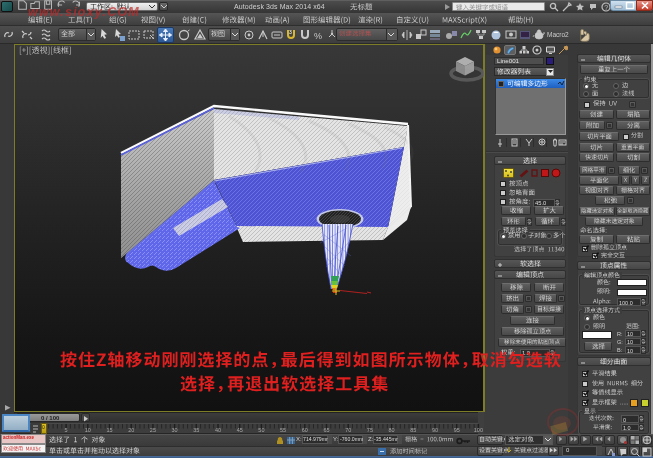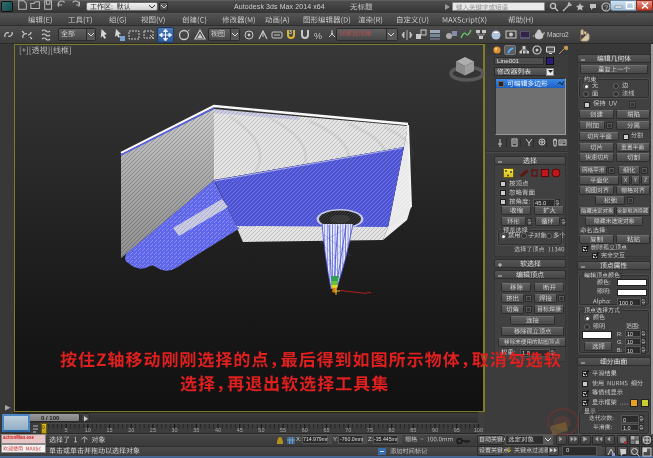--- a/index.html
+++ b/index.html
@@ -458,20 +458,21 @@
     </svg>
     <svg class="t" style="left:508.0px;top:15.5px" width="28" height="10">
       <g fill="#d0d0d0" transform="scale(0.0750)">
         <use href="#r5e2e" x="0"></use>
         <use href="#r52a9" x="100"></use>
         <use href="#r28" x="200"></use>
         <use href="#r48" x="234"></use>
         <use href="#r29" x="307"></use>
       </g>
     </svg>
+    <div class="ht " style="left:28px;top:6px;font-size:12.5px;color:rgba(195,42,42,.7);font-weight:bold;letter-spacing:1.2px;font-style:italic">www.sioxy.COM</div>
     <div style="left:0px;top:26px;width:653px;height:18px;background:linear-gradient(#4c4c4c,#3d3d3d)"></div>
     <div style="left:0px;top:43px;width:653px;height:1px;background:#2a2a2a"></div>
     <div style="left:2px;top:28px;width:14px;height:14px;border-radius:2px"></div>
     <svg class="t" style="left:2px;top:28px;" width="14" height="14">
       <path d="M3 9a3 3 0 014-4m3-1a3 3 0 01-4 4" stroke="#c8c8c8" fill="none" stroke-width="1.3"></path>
     </svg>
     <div style="left:20px;top:28px;width:14px;height:14px;border-radius:2px"></div>
     <svg class="t" style="left:20px;top:28px;" width="14" height="14">
       <path d="M3 10a3 3 0 014-4m4-2a3 3 0 01-3 3M2 3l2 2m6 4l2 2" stroke="#c8c8c8" fill="none" stroke-width="1.2"></path>
     </svg>

